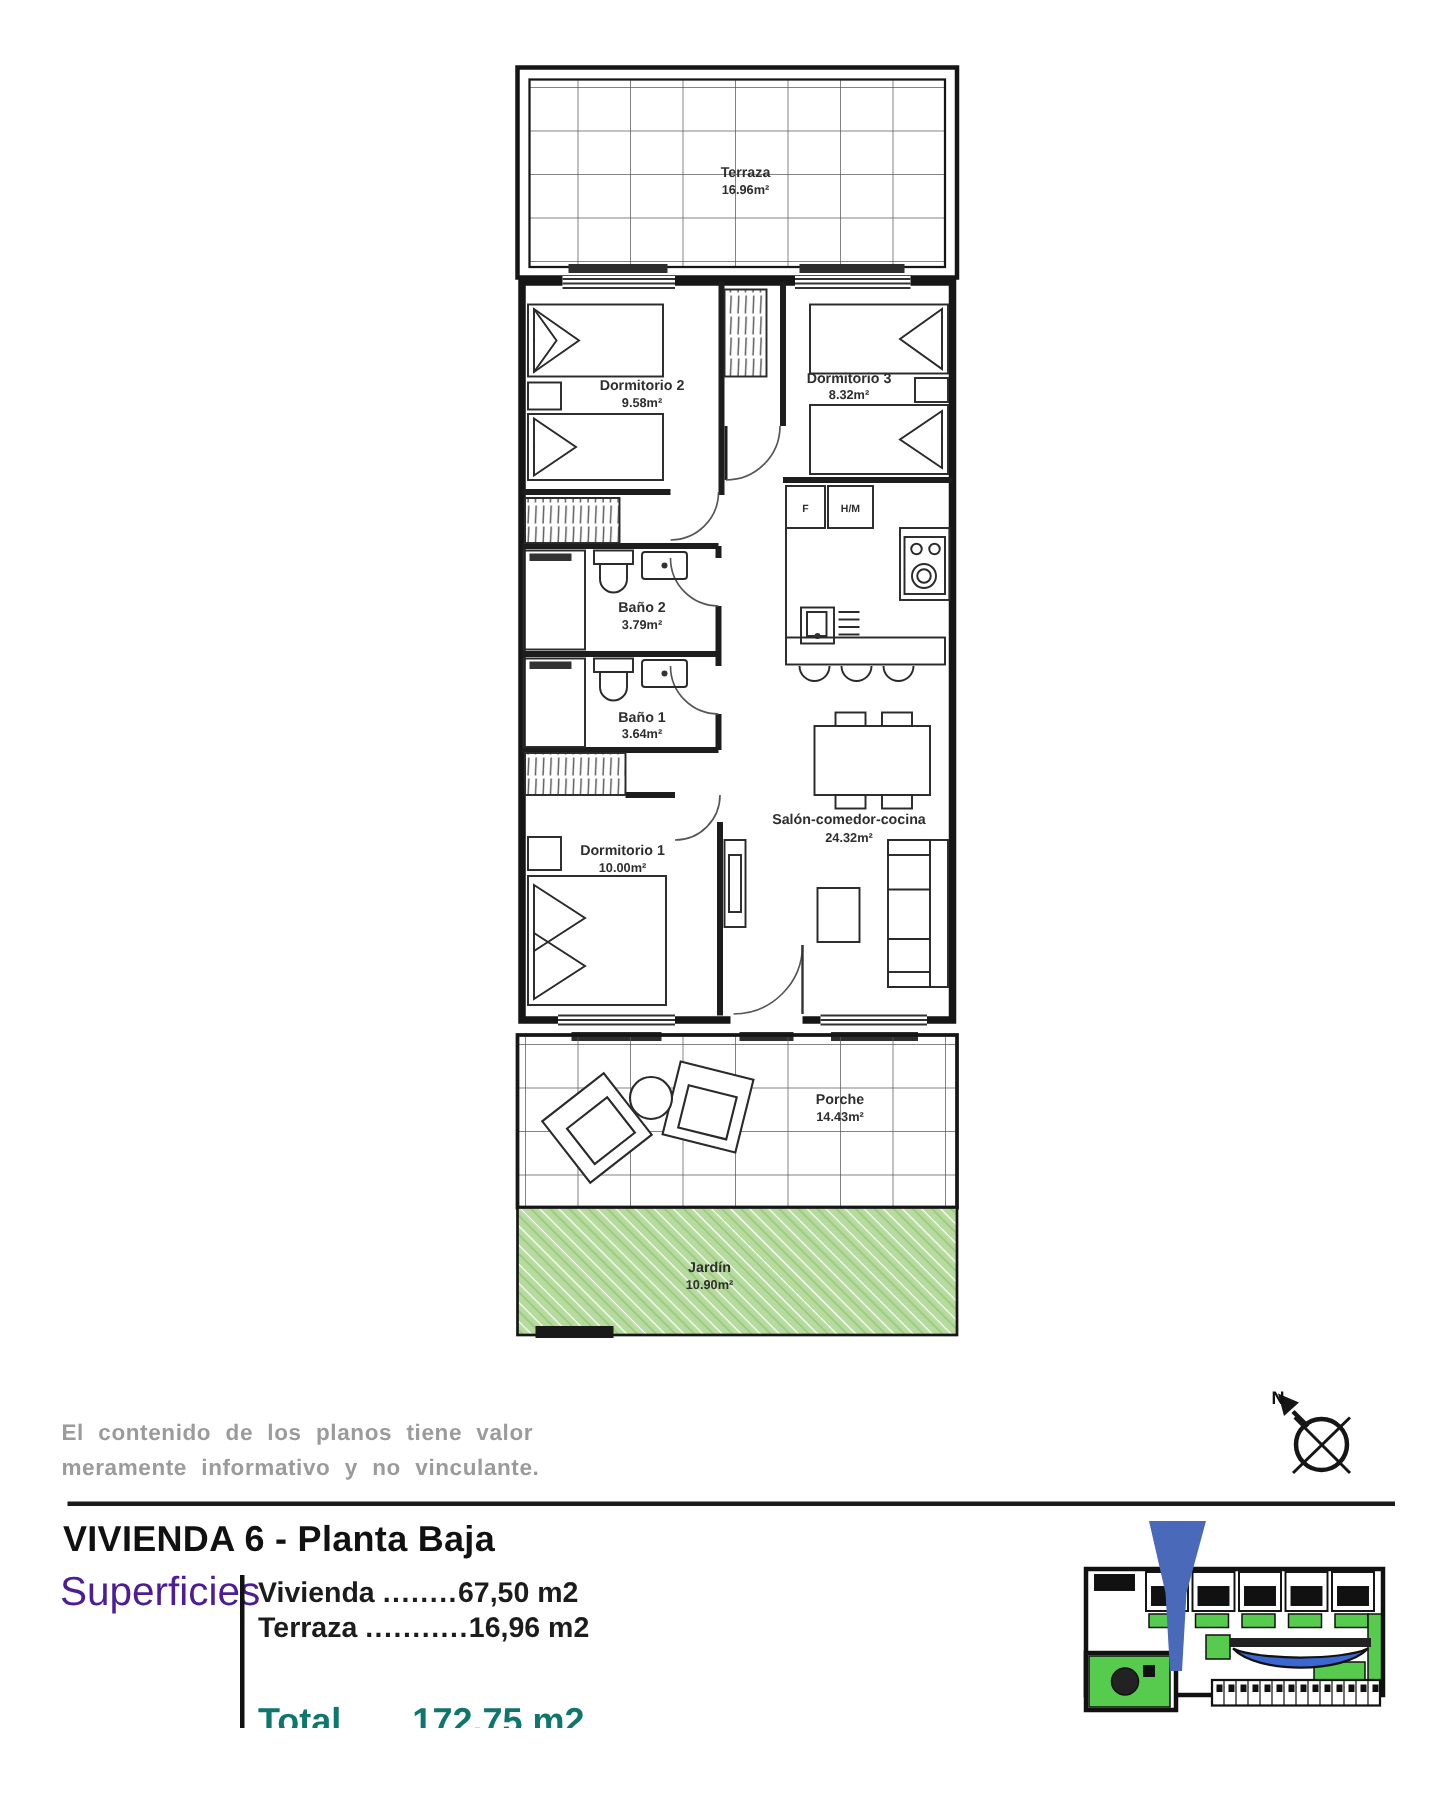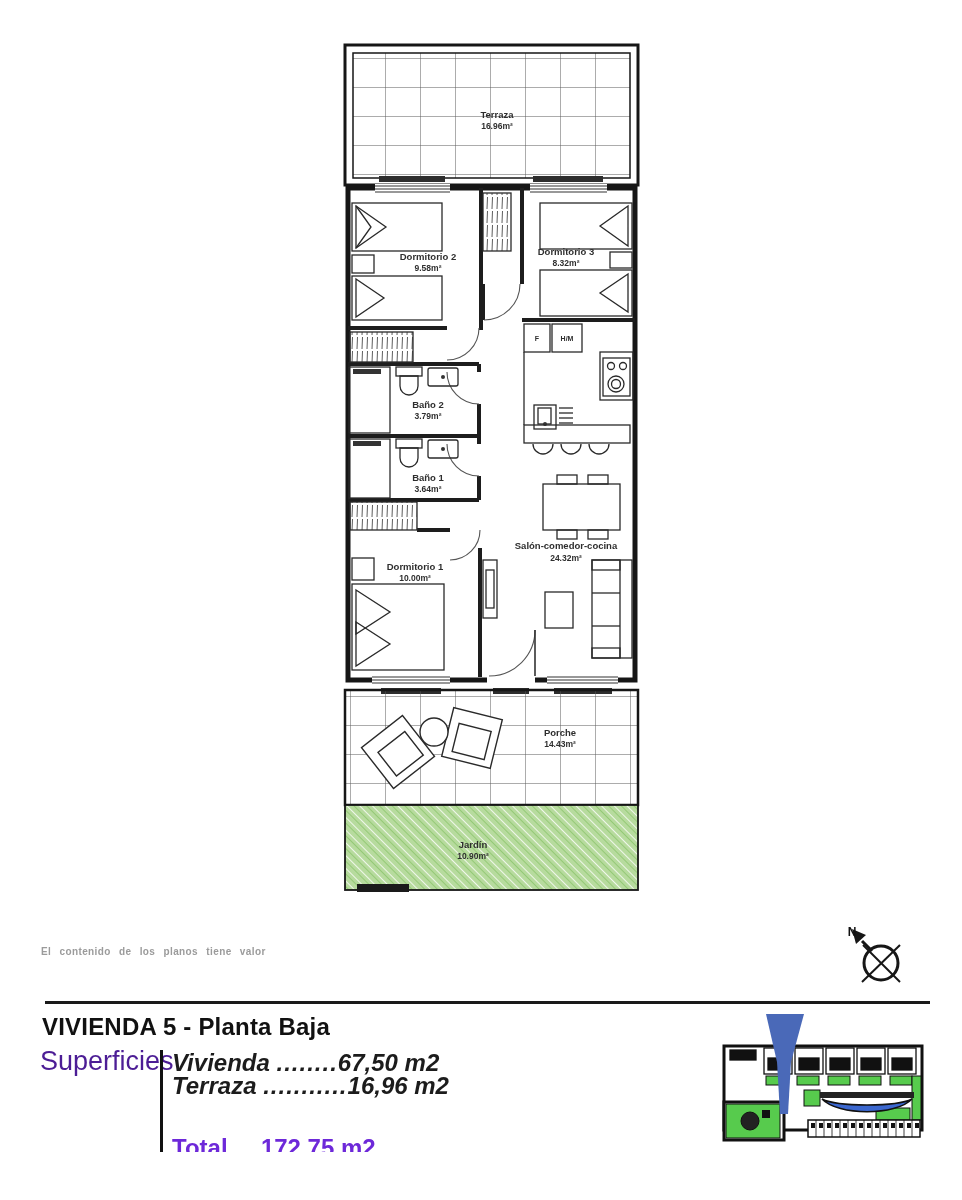--- a/index.html
+++ b/index.html
@@ -5,32 +5,32 @@
   html,body{margin:0;padding:0;background:#fff;}
   .canvas{position:relative;width:962px;height:1152px;background:#ffffff;overflow:hidden;
           font-family:"Liberation Sans",sans-serif;color:#1a1a1a;}
   .plan-svg{position:absolute;left:0;top:0;}
   
   .lbl{font:700 9.5px "Liberation Sans",sans-serif;fill:#2e2e2e;text-anchor:middle;}
   .lbl2{font:700 8.5px "Liberation Sans",sans-serif;fill:#2e2e2e;text-anchor:middle;}
   .lblS{font:700 7px "Liberation Sans",sans-serif;fill:#2e2e2e;text-anchor:middle;}
   .north{font:700 12px "Liberation Sans",sans-serif;fill:#111;text-anchor:middle;}
   
-  .disclaimer{position:absolute;left:41px;top:944px;font-size:10px;font-weight:700;
+  .disclaimer{position:absolute;left:41px;top:944px;font-size:15px;font-weight:700;
               color:#9b9b9b;letter-spacing:.4px;word-spacing:5px;line-height:1.55;}
   .divider{position:absolute;left:45px;top:1001px;width:885px;height:3px;background:#1a1a1a;}
   .title{position:absolute;left:42px;top:1013px;font-size:24px;font-weight:700;color:#111;
          letter-spacing:.2px;}
   .superficies-label{position:absolute;left:40px;top:1046px;font-size:27px;font-weight:400;color:#4c1d95;}
   .sbar{position:absolute;left:160px;top:1050px;width:3px;height:118px;background:#111;}
-  .srows{position:absolute;left:172px;top:1051px;font-size:24px;font-weight:700;color:#1c1c1c;font-style:italic;}
+  .srows{position:absolute;left:172px;top:1051px;font-size:19px;font-weight:700;color:#1c1c1c;}
   .srow{line-height:23px;white-space:nowrap;}
   .srow .dots{letter-spacing:1px;}
-  .total{position:absolute;left:172px;top:1134px;font-size:24px;font-weight:700;color:#6d28d9;
-         display:flex;gap:20px;white-space:nowrap;}
+  .total{position:absolute;left:172px;top:1134px;font-size:24px;font-weight:700;color:#0f766e;
+         display:flex;gap:34px;white-space:nowrap;}
   .siteplan{position:absolute;left:716px;top:1014px;}
 </style>
 </head>
 <body>
 
 <div class="canvas">
 
   <svg class="plan-svg" width="962" height="1010" viewBox="0 0 962 1010">
     <defs>
       <pattern id="tiles" width="35" height="29" patternUnits="userSpaceOnUse">
@@ -242,25 +242,26 @@
       <line x1="863" y1="945" x2="900" y2="982" stroke-width="2"></line>
       <line x1="900" y1="945" x2="862" y2="982" stroke-width="2"></line>
       <line x1="862" y1="941" x2="872" y2="951" stroke-width="3"></line>
       <polygon points="852,929 866,935 856,944" fill="#161616" stroke="none"></polygon>
       <text class="north" x="852" y="936" stroke="none" fill="#111">N</text>
     </g>
   </svg>
 
   <div class="disclaimer">
     <span style="display:block">El contenido de los planos tiene valor</span>
+    <span style="display:block">meramente informativo y no vinculante.</span>
   </div>
 
   <div class="divider"></div>
 
-  <div class="title">VIVIENDA 5 - Planta Baja</div>
+  <div class="title">VIVIENDA 6 - Planta Baja</div>
 
   <div class="superficies-label">Superficies</div>
   <div class="sbar"></div>
 
   <div class="srows">
     <div class="srow"><span>Vivienda </span><span class="dots">........</span><span>67,50 m2</span></div>
     <div class="srow"><span>Terraza </span><span class="dots">...........</span><span>16,96 m2</span></div>
   </div>
 
   <div class="total">

